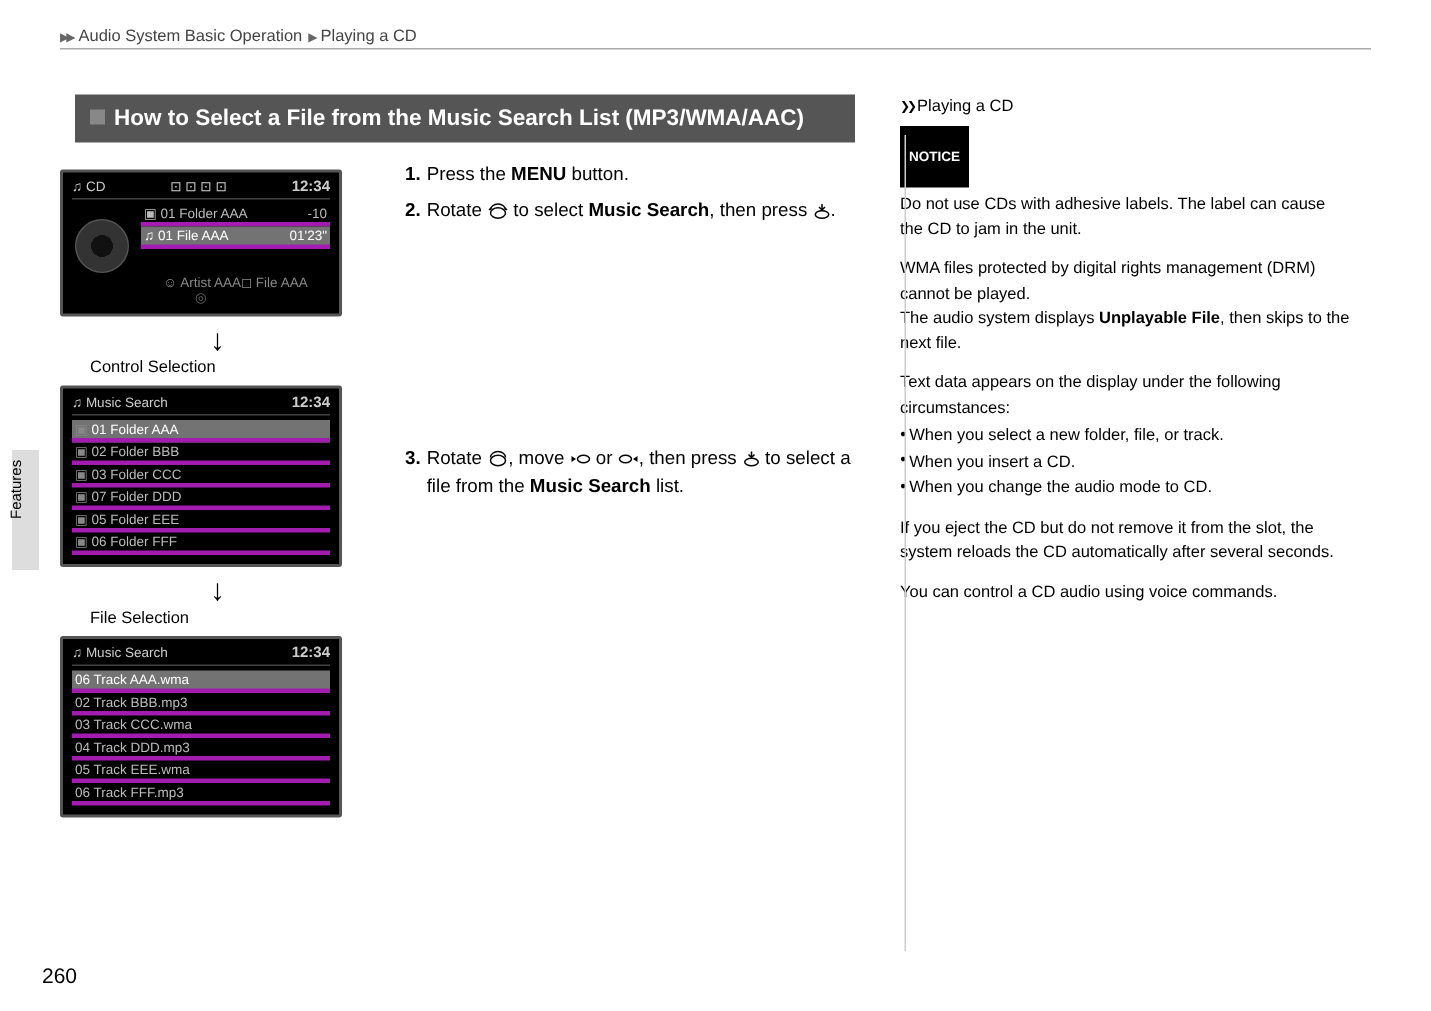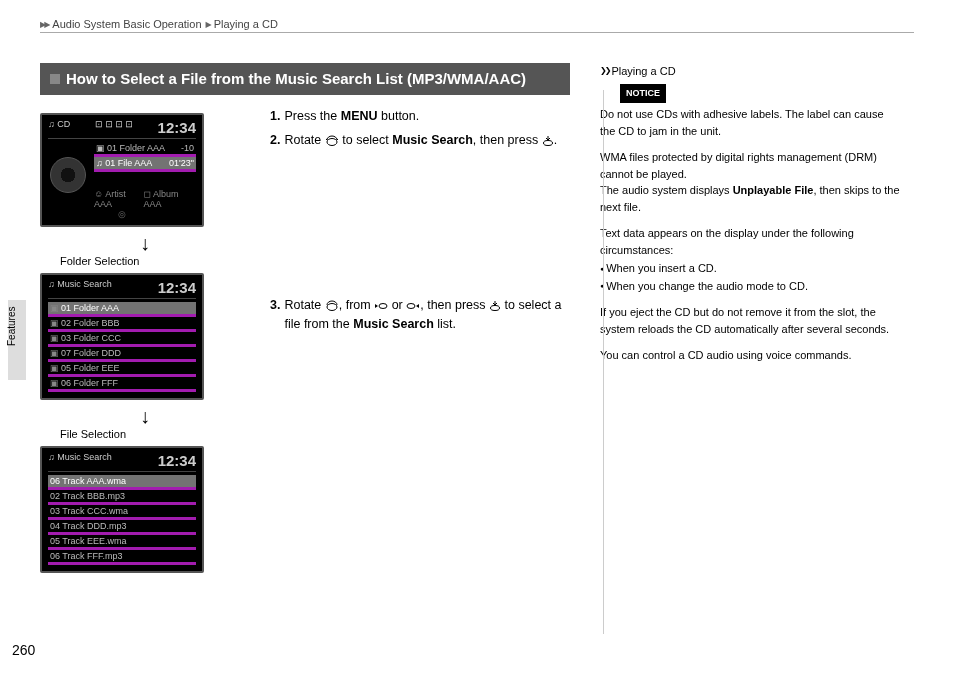--- a/index.html
+++ b/index.html
@@ -28,62 +28,63 @@
   }
   .left { width: 530px; }
   .right { width: 300px; font-size: 11px; line-height: 1.5; }
   .section-title {
     background: #555;
     color: #fff;
     font-weight: bold;
     font-size: 15px;
     padding: 6px 10px;
     line-height: 1.3;
+    margin-left: 10px;
   }
   .section-title .sq {
     display: inline-block;
     width: 10px; height: 10px;
     background: #888;
     margin-right: 6px;
     vertical-align: baseline;
   }
   .body-row { display: flex; gap: 20px; margin-top: 12px; }
   .screens { width: 210px; }
   .steps { flex: 1; font-size: 12.5px; line-height: 1.5; }
   .steps .step { margin-bottom: 6px; display: flex; gap: 4px;}
   .steps .num { font-weight: bold; white-space: nowrap;}
   .steps .txt {}
   .steps b { font-weight: bold; }
   .dial-icon {
     display: inline-block;
     vertical-align: middle;
   }
   .screen {
-    width: 164px;
+    width: 188px;
     background: #000;
     color: #ddd;
     border: 2px solid #555;
     border-radius: 2px;
     font-size: 9px;
     padding: 4px 6px 6px 6px;
     margin: 6px 0;
   }
   .screen .titlebar {
     display: flex;
     justify-content: space-between;
     border-bottom: 1px solid #444;
     padding-bottom: 2px;
     margin-bottom: 3px;
     font-size: 9px;
     color: #ccc;
   }
-  .screen .clock { font-weight: bold; font-size: 15px;}
+  .screen .clock { font-weight: bold; font-size: 10px;}
   .screen .row { padding: 1px 2px; border-bottom: 3px solid #a21caf; color: #bbb;}
   .screen .row.sel { background: #737373; color: #fff; }
-  .screen .meta { display: flex; justify-content: space-between; color: #888; margin-top: 17px;}
+  .screen .meta { display: flex; justify-content: center; color: #888; margin-top: 17px;}
   .screen .foldericon::before {
     content: "▣ ";
     color: #888;
   }
   .disc {
     width: 36px; height: 36px;
     border: 1px solid #555;
     border-radius: 50%;
     background: radial-gradient(circle, #111 0 30%, #333 30% 100%);
     margin: 4px 2px;
@@ -106,39 +107,38 @@
     margin-bottom: 4px;
     display:flex; align-items:center; gap:2px;
   }
   .side-title .dtri { font-size: 8px; letter-spacing: -2px;}
   .notice {
     display: inline-block;
     background: #000;
     color: #fff;
     font-size: 9px;
     font-weight: bold;
-    padding: 3px 6px;
+    padding: 14px 6px;
     margin-bottom: 3px;
-    margin-left: 20px;
   }
   .right p { margin-bottom: 10px; }
   .right ul { list-style: none; margin: 0 0 10px 0; padding:0;}
   .right li::before { content: "● "; font-size: 7px; vertical-align: middle;}
   .right li { margin-bottom: 1px; }
   .link { font-weight: bold; }
   .link .arrowbox {
     display:inline-block;
     width:10px; height:10px;
     background:#000; color:#fff;
     font-size:8px; text-align:center; line-height:10px;
     margin-right: 3px;
   }
   .pgnum {
     position: absolute;
-    left: 12px;
+    left: 28px;
     bottom: 16px;
     font-size: 14px;
   }
   .side-tab {
     position: absolute;
     left: 8px;
     top: 300px;
     width: 18px;
     height: 80px;
     background: #ddd;
@@ -199,29 +199,29 @@
                 <div class="row">
                   <span>▣ 01  Folder AAA</span>
                   <span style="float:right">-10</span>
                 </div>
                 <div class="row sel">
                   <span>♫ 01 File AAA</span>
                   <span style="float:right">01'23"</span>
                 </div>
                 <div class="meta">
                   <span>☺ Artist AAA</span>
-                  <span>◻ Album AAA</span>
+                  <span>◻ File AAA</span>
                 </div>
               </div>
             </div>
             <div style="text-align:center; color:#666;">◎</div>
           </div>
 
           <div class="arrow">↓</div>
-          <div class="caption">Folder Selection</div>
+          <div class="caption">Control Selection</div>
 
           <div class="screen">
             <div class="titlebar">
               <span>♫  Music Search</span>
               <span class="clock">12:34</span>
             </div>
             <div class="row sel foldericon">01 Folder AAA</div>
             <div class="row foldericon">02 Folder BBB</div>
             <div class="row foldericon">03 Folder CCC</div>
             <div class="row foldericon">07 Folder DDD</div>
@@ -273,21 +273,21 @@
 
           <div class="gap"></div>
 
           <div class="step">
             <span class="num">3.</span>
             <span class="txt">
               <span>Rotate </span>
               <svg class="dial-icon" width="14" height="12" viewBox="0 0 14 12">
                   <ellipse cx="7" cy="7" rx="5" ry="3.5" fill="none" stroke="#000" stroke-width="1"></ellipse>
                   <path d="M2 5 A5 4 0 0 1 12 5" fill="none" stroke="#000" stroke-width="1"></path>
-                </svg><span>, from </span>
+                </svg><span>, move </span>
               <svg class="dial-icon" width="14" height="10" viewBox="0 0 14 10">
                   <path d="M4 5 l-3 -2 v4 z" fill="#000"></path>
                   <ellipse cx="9" cy="5" rx="4" ry="2.5" fill="none" stroke="#000" stroke-width="1"></ellipse>
                 </svg><span> or </span>
               <svg class="dial-icon" width="14" height="10" viewBox="0 0 14 10">
                   <ellipse cx="5" cy="5" rx="4" ry="2.5" fill="none" stroke="#000" stroke-width="1"></ellipse>
                   <path d="M10 5 l3 -2 v4 z" fill="#000"></path>
                 </svg><span>, then press </span>
               <svg class="dial-icon" width="12" height="12" viewBox="0 0 12 12">
                   <ellipse cx="6" cy="8" rx="4.5" ry="2.5" fill="none" stroke="#000" stroke-width="1"></ellipse>
@@ -305,20 +305,21 @@
         <span>Playing a CD</span>
       </div>
       <div class="notice">NOTICE</div>
       <p>Do not use CDs with adhesive labels. The label can cause the CD to jam in the unit.</p>
       <p>
         <span>WMA files protected by digital rights management (DRM) cannot be played.</span><br>
         <span>The audio system displays </span><b>Unplayable File</b><span>, then skips to the next file.</span>
       </p>
       <p style="margin-bottom:2px;">Text data appears on the display under the following circumstances:</p>
       <ul>
+        <li>When you select a new folder, file, or track.</li>
         <li>When you insert a CD.</li>
         <li>When you change the audio mode to CD.</li>
       </ul>
       <p>If you eject the CD but do not remove it from the slot, the system reloads the CD automatically after several seconds.</p>
       <p style="margin-bottom:2px;">You can control a CD audio using voice commands.</p>
     </div>
   </div>
 
   <div class="pgnum">260</div>
 </div>

